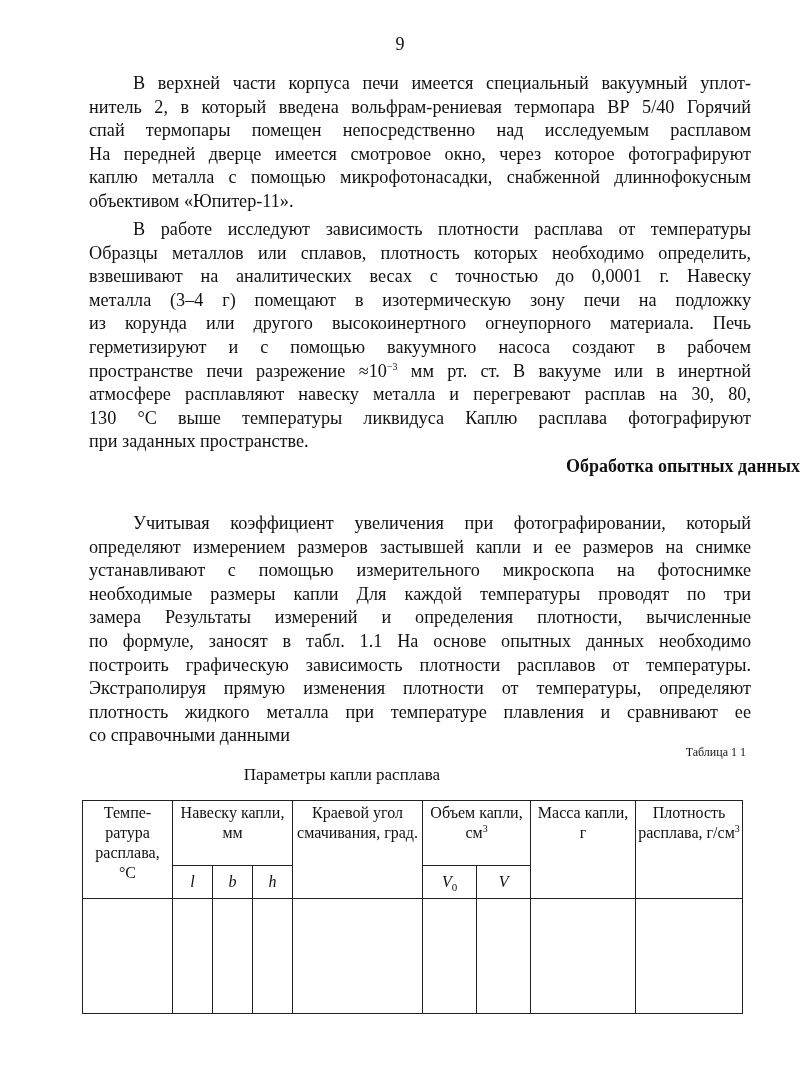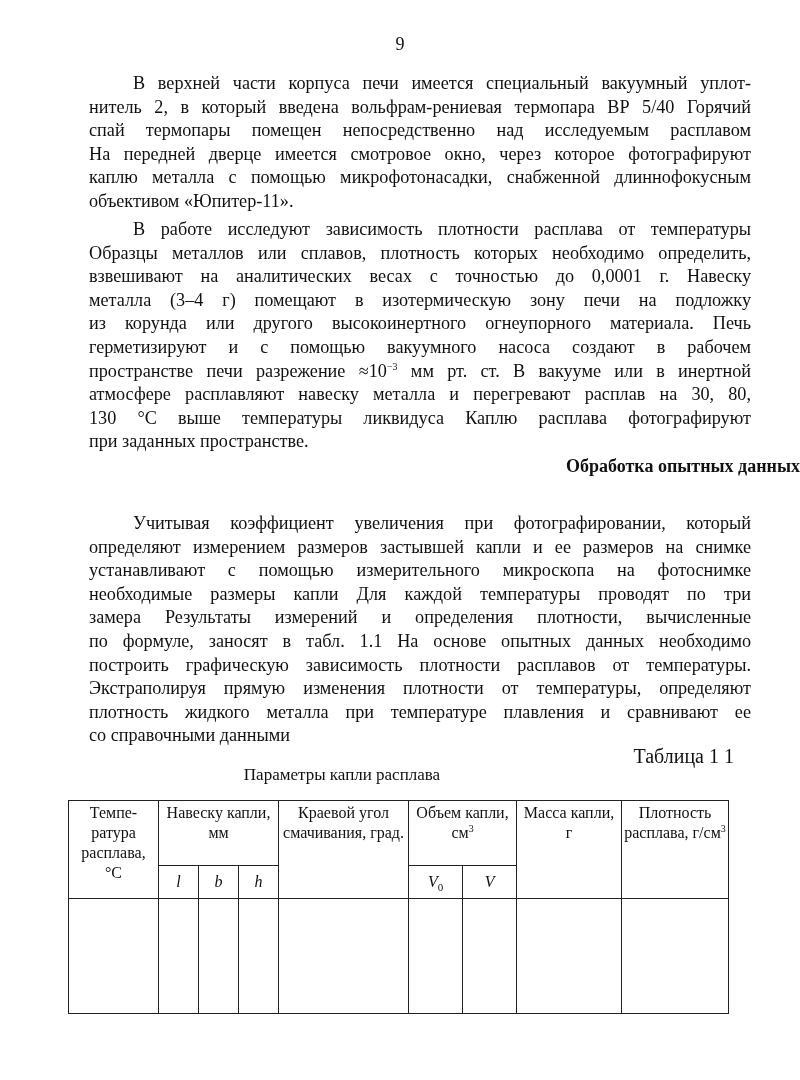--- a/index.html
+++ b/index.html
@@ -18,27 +18,27 @@
     margin: 16px;
   }
   .para .line { display: block; text-align: justify; text-align-last: justify; white-space: nowrap; height: 23.6px; }
   .para .line.last { text-align-last: left; }
   .para .line.indent { padding-left: 44px; }
   .heading {
     position: absolute; top: 456px; left: 0; width: 800px; text-align: right;
     font-weight: bold; font-size: 18px;
   }
   .table-number {
-    position: absolute; top: 745px; right: 66px; font-size: 20px;
+    position: absolute; top: 745px; right: 54px; font-size: 12px;
   }
   .table-caption {
     position: absolute; top: 765px; left: 0; width: 684px; text-align: center; font-size: 17px;
   }
   table.data {
-    position: absolute; left: 68px; top: 800px; width: 660px;
+    position: absolute; left: 82px; top: 800px; width: 660px;
     border-collapse: collapse; table-layout: fixed;
     font-size: 16px; line-height: 20px;
   }
   table.data td, table.data th {
     border: 1.4px solid #222; font-weight: normal; text-align: center; vertical-align: top;
     padding: 2px 2px;
   }
   table.data th.sub { vertical-align: middle; font-style: italic; height: 32px; padding: 0; }
   .sup { font-size: 10px; vertical-align: super; line-height: 0; }
   .sub0 { font-size: 11px; vertical-align: sub; line-height: 0; font-style: normal; }

